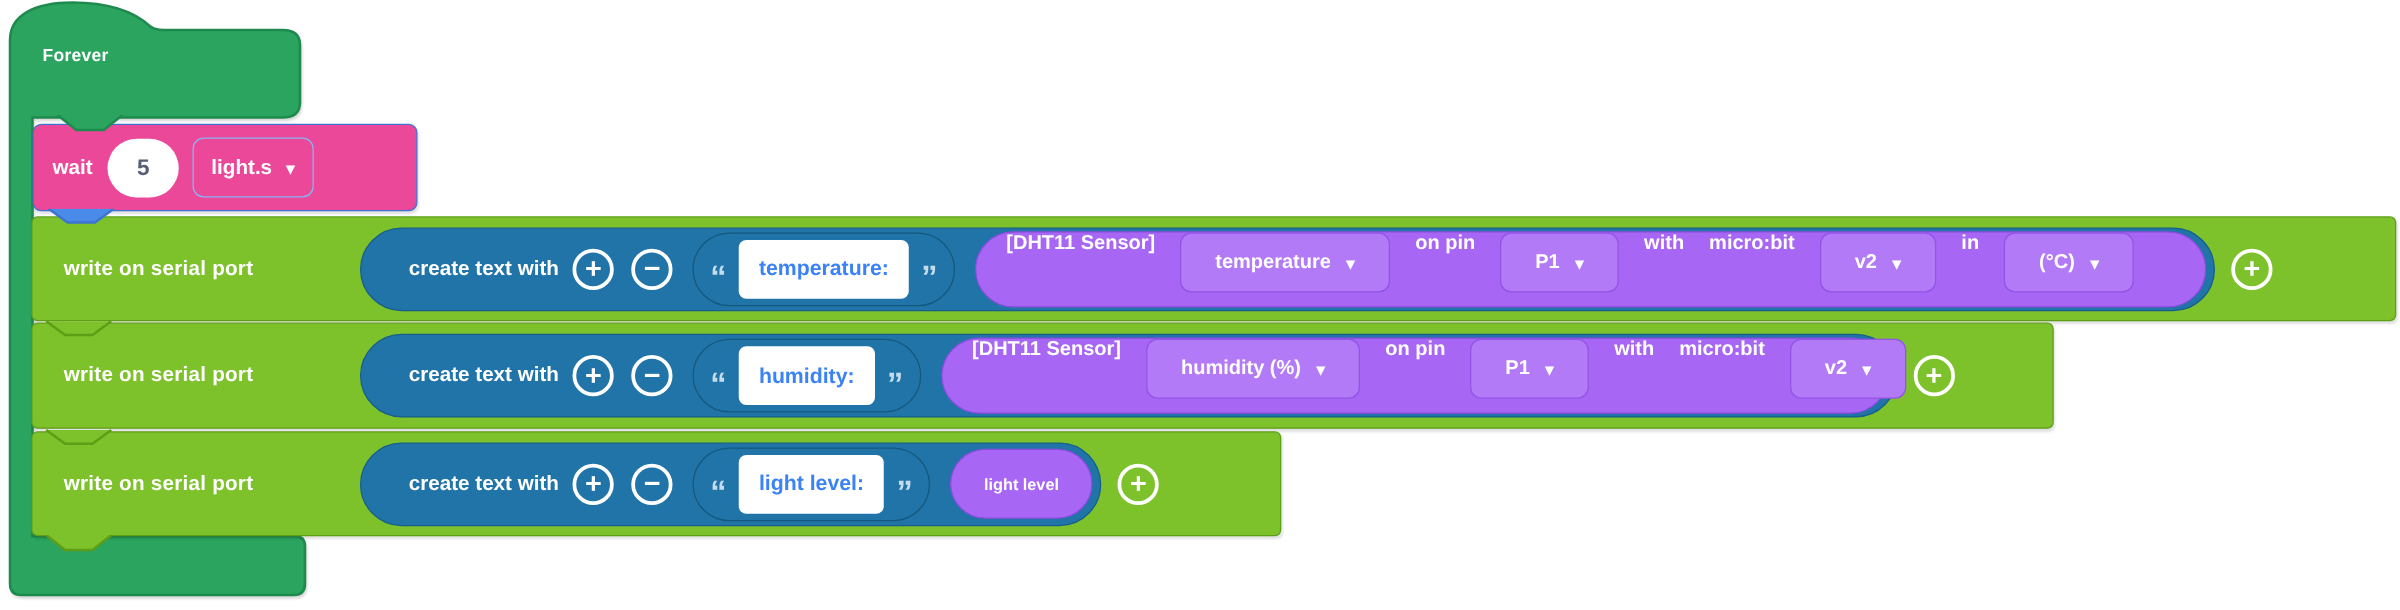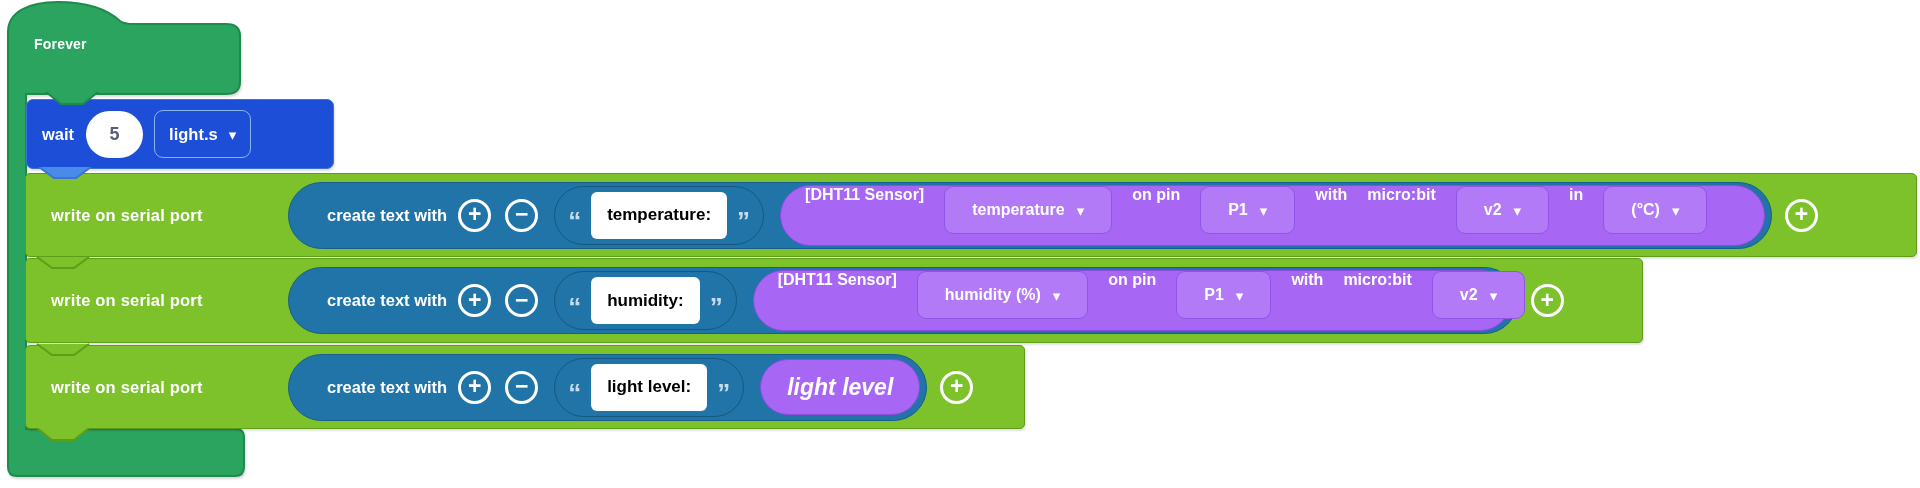--- a/index.html
+++ b/index.html
@@ -5,21 +5,21 @@
   html,body{margin:0;padding:0;background:#fff;}
   #canvas{position:relative;width:1920px;height:488px;background:#fff;overflow:hidden;
     font-family:"Liberation Sans","DejaVu Sans",sans-serif;font-weight:700;color:#fff;}
   .abs{position:absolute;}
 
   
   #forever-svg{left:0;top:0;filter:drop-shadow(1px 2px 1px rgba(0,0,0,.15));}
   .forever-label{left:34px;top:36px;font-size:14px;letter-spacing:.2px;}
 
   
-  .wait-block{left:26px;top:99px;width:308px;height:70px;background:#1d4ed8;
+  .wait-block{left:26px;top:99px;width:308px;height:70px;background:#ec4899;
     border:1.5px solid #3b74d1;border-radius:7px;box-sizing:border-box;
     display:flex;align-items:center;padding-left:15px;
     box-shadow:1px 2px 2px rgba(0,0,0,.12);}
   .wait-label{font-size:16.5px;margin-right:12px;}
   .num-oval{width:57px;height:47px;background:#fff;border-radius:24px;
     display:grid;place-items:center;color:#575e75;font-size:18px;}
   .unit-dd{height:48px;margin-left:11px;border:1.5px solid #8ab3f3;border-radius:9px;
     box-sizing:border-box;display:flex;align-items:center;gap:11px;padding:0 14px;
     font-size:16.5px;}
   .dd-arrow{font-size:15px;transform:translateY(1px);}
@@ -34,31 +34,31 @@
   .pill-label{font-size:16.5px;margin-right:11px;white-space:nowrap;margin-left:20px;}
   .op-circle{width:33px;height:33px;border:3px solid #fff;border-radius:50%;
     box-sizing:border-box;display:grid;place-items:center;font-size:23px;line-height:1;
     margin-left:14px;flex:none;padding-bottom:1px;}
   .str-slot{height:59px;margin-left:16px;border:1.5px solid #14587e;border-radius:30px;
     box-sizing:border-box;display:flex;align-items:center;padding:0 13px;flex:none;}
   .quote{color:#c5dcec;font-size:26px;line-height:0;flex:none;}
   .q-open{transform:translateY(6px);}
   .q-close{transform:translateY(6px);}
   .text-field{height:47px;background:#fff;border-radius:6px;display:flex;align-items:center;
-    padding:0 16px;margin:0 10px;color:#000000;font-size:17px;white-space:nowrap;}
+    padding:0 16px;margin:0 10px;color:#3b82f6;font-size:17px;white-space:nowrap;}
   .sensor{height:61px;background:#a766f3;border:1.5px solid #8d4be0;border-radius:32px;
     box-sizing:border-box;display:flex;align-items:flex-start;gap:20px;padding:0 24px;
     margin-left:16px;flex:none;}
   .sensor-text{font-size:16px;white-space:nowrap;}
   .fld{height:48px;background:#b27af6;border:1.5px solid #9254e6;border-radius:9px;
     box-sizing:border-box;display:flex;align-items:center;gap:12px;padding:0 27px;
     font-size:16px;white-space:nowrap;flex:none;}
   .value-pill{height:56px;background:#a766f3;border:1.5px solid #8d4be0;border-radius:29px;
     box-sizing:border-box;display:flex;align-items:center;padding:0 26px;margin-left:16px;
-    font-size:23px;flex:none;font-style:italic;}
+    font-size:13px;flex:none;}
   .green-plus{margin-left:13px;}
   .notch{position:absolute;pointer-events:none;}
 </style>
 </head>
 <body>
 
 <div id="canvas">
 
   <svg id="forever-svg" class="abs" width="260" height="488">
     <path d="M 8,32 C 8,12 28,2 58,2 C 88,2 108,10 120,21 C 124,24 128,24 134,24

